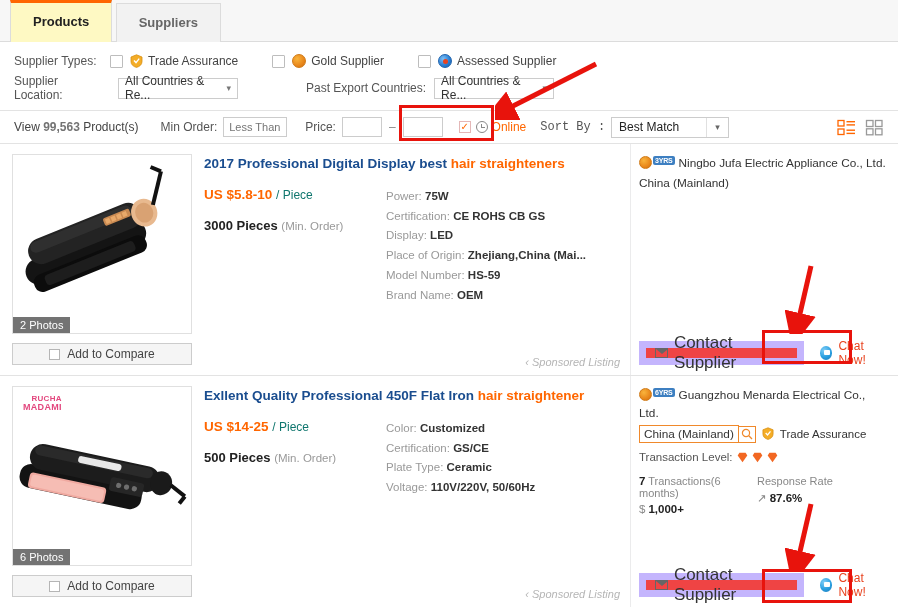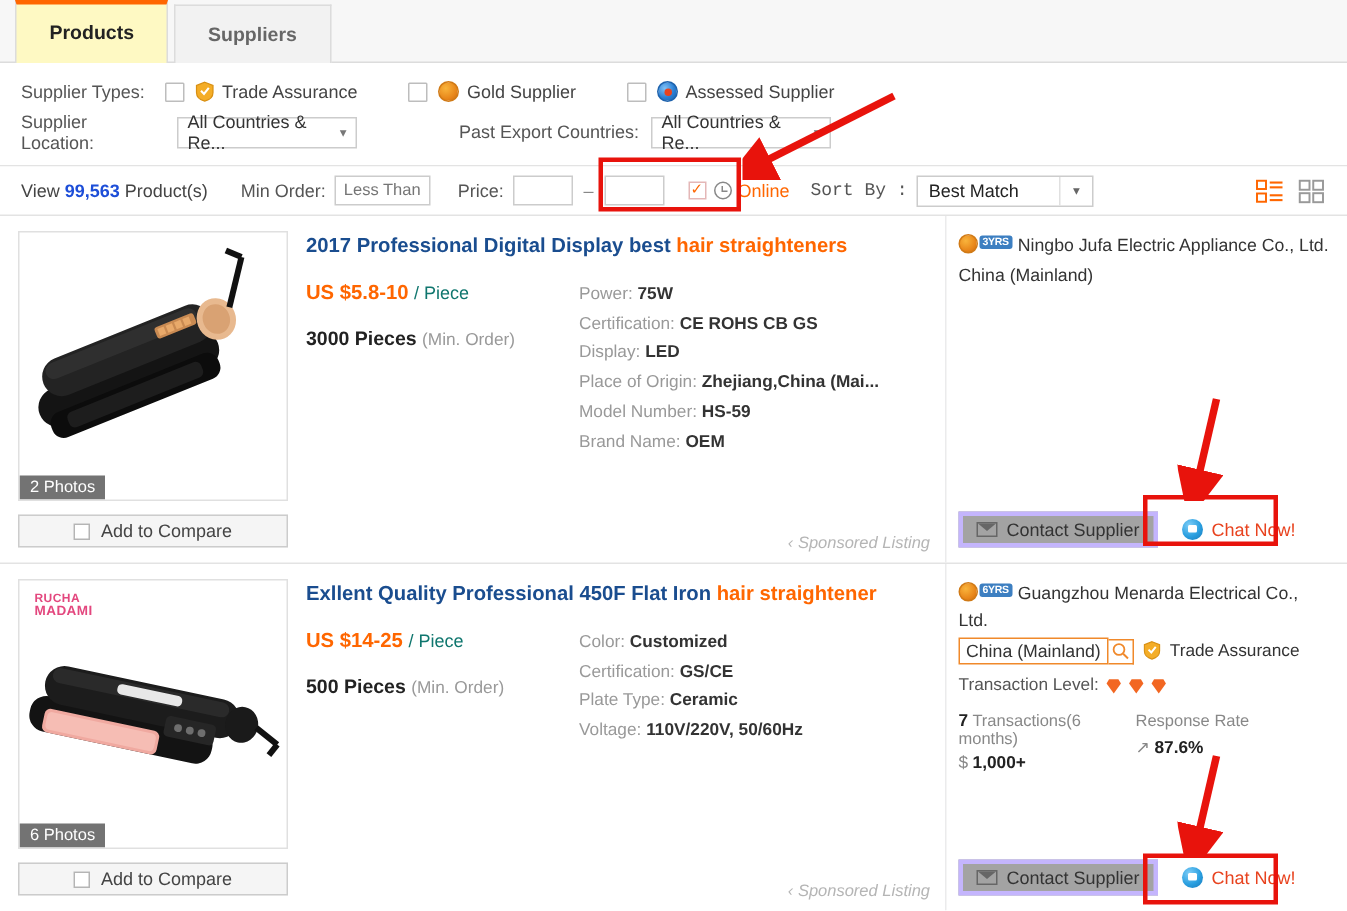--- a/index.html
+++ b/index.html
@@ -103,21 +103,21 @@
   
   .sortbar {
     display: flex; align-items: center;
     height: 33px;
     padding: 0 14px;
     border-bottom: 1px solid #e3e3e3;
     background: #fff;
     position: relative;
   }
   .viewcount { font-size: 12px; color: #444; margin-right: 22px; }
-  .viewcount b { color:#1d4ed8;text-align:right; }
+  .viewcount b { color:#737373;text-align:right; }
   .mo-label { color:#555; font-size:12px; margin-right:6px; }
   .inp {
     height:20px; border:1px solid #ccc; background:#fff;
     font-size:11px; color:#333; padding:0 5px; line-height:18px;
   }
   .inp.ph { color:#bbb; }
   .inp-min { width:64px; }
   .inp-price { width:40px; }
   .dash { margin:0 7px; color:#888; }
   .online-wrap { display:flex; align-items:center; margin-left:16px; }
@@ -139,21 +139,21 @@
     display:flex;align-items:center;justify-content:space-between;
     font-size:12px;color:#222;padding:0 0 0 7px;cursor:pointer;
   }
   .sel-sort .cbox{ width:22px;height:19px;border-left:1px solid #e0e0e0;
      display:flex;align-items:center;justify-content:center;color:#666;font-size:9px; }
   .viewicons { position:absolute; right:14px; top:7px; display:flex; gap:9px; }
   .vicon { width:19px;height:19px; }
 
   
   .prow { display:flex; border-bottom:1px solid #e3e3e3; position:relative; }
-  .col-img { width:196px; padding:10px 0 8px 12px; }
+  .col-img { width:196px; padding:10px 0 8px 12px;text-align:right; }
   .thumb {
     width:180px;height:180px;border:1px solid #e0e0e0;background:#fff;
     position:relative; overflow:hidden;
   }
   .photos-badge {
     position:absolute;left:0;bottom:0;background:rgba(90,90,90,.85);
     color:#fff;font-size:11px;padding:2px 7px;
   }
   .brandmark { position:absolute; left:10px; top:8px; font-size:8px; font-weight:bold;
      color:#e3477e; line-height:1.05; letter-spacing:.3px; }
@@ -203,22 +203,22 @@
   .translevel { display:flex; align-items:center; font-size:11.5px; color:#555; margin-top:8px; }
   .diamond { width:11px;height:11px;margin-left:4px; }
   .statrow { display:flex; margin-top:12px; font-size:11px; color:#888; }
   .statrow .sc1 { width:118px; }
   .statrow b { color:#222; font-size:11.5px; }
   .statval { margin-top:4px; font-size:11.5px; color:#222; font-weight:bold; }
   .statval .gi { color:#888; font-weight:normal; margin-right:3px; }
 
   .supbtns { position:absolute; left:8px; bottom:10px; display:flex; align-items:center; }
   .btn-contact {
-    height:24px;border:3px solid #c4b5fd;background:#a3a3a3;display:flex;align-items:center;
-    padding:0 9px;font-size:12px;color:#333;cursor:pointer;
+    height:24px;border:7px solid #c4b5fd;background:#ef4444;display:flex;align-items:center;
+    padding:0 9px;font-size:17px;color:#333;cursor:pointer;
   }
   .btn-chat {
     height:24px;display:flex;align-items:center;padding:0 9px;font-size:12px;
     color:#e8431f;cursor:pointer;margin-left:7px;background:#fff;
   }
   .env { width:14px;height:10px;border:1px solid #666;margin-right:6px;position:relative; }
   .env:after{content:"";position:absolute;left:0;top:0;width:0;height:0;
      border-left:6px solid transparent;border-right:6px solid transparent;border-top:5px solid #666;}
   .tm {
     width:14px;height:14px;border-radius:50%;margin-right:6px;

